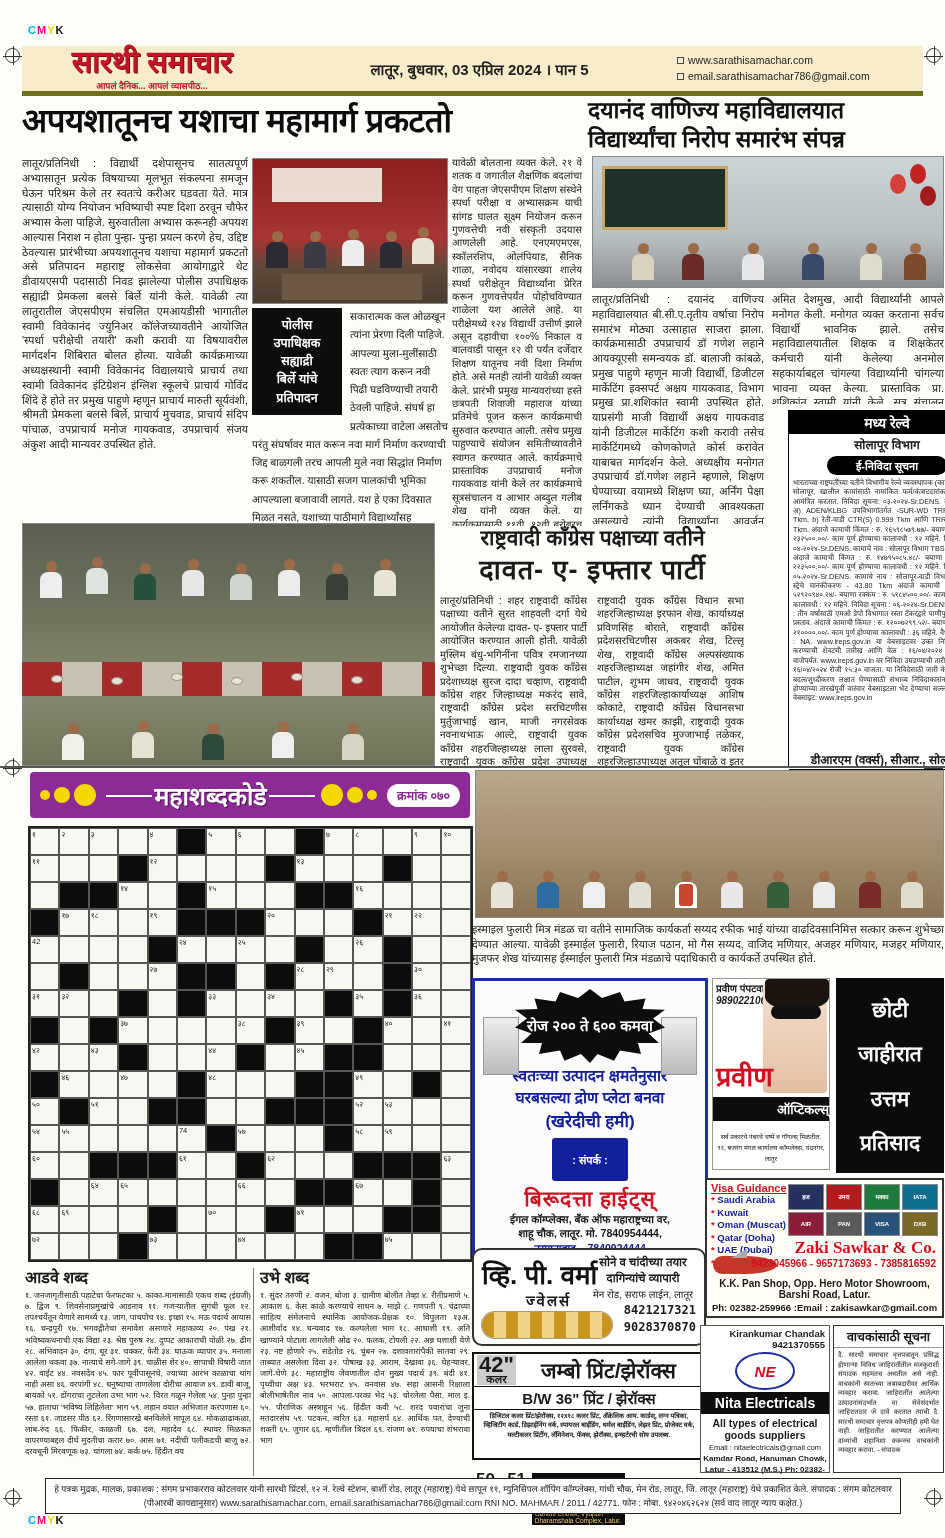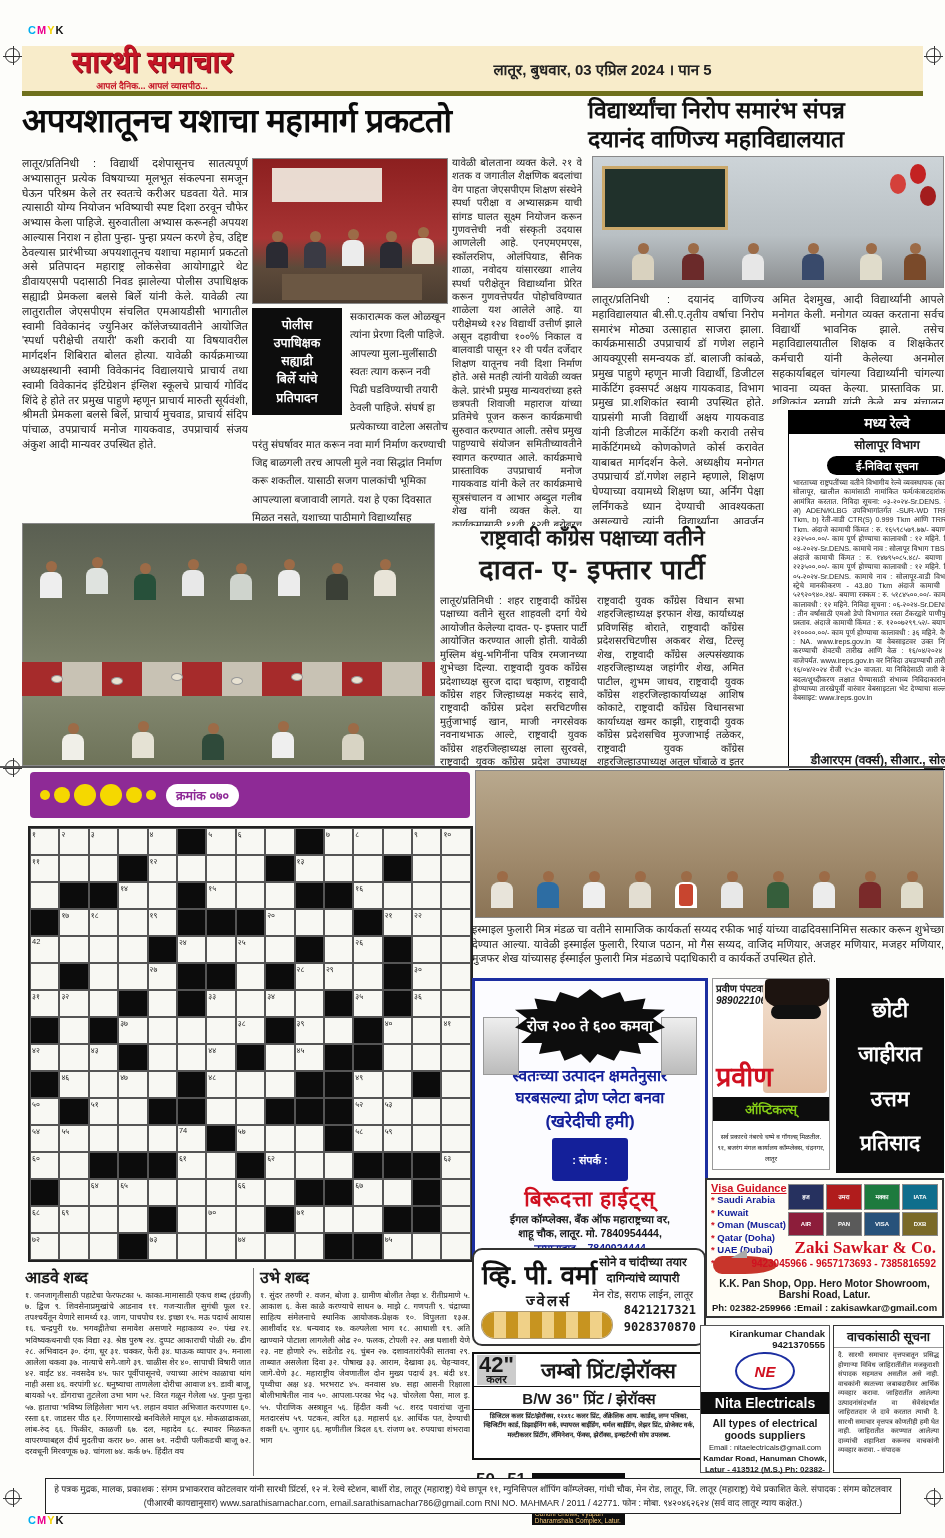--- a/index.html
+++ b/index.html
@@ -91,21 +91,21 @@
   .ghar-addr b{color:#14209a;}
   .prod{position:absolute;width:34px;height:56px;background:linear-gradient(#eee,#bbb);border:1px solid #999;}
 
   .praveen{left:712px;top:978px;width:118px;height:192px;border:1px solid #999;background:#fff;box-sizing:border-box;}
   .pv-name{font-size:10px;font-weight:bold;padding:2px 3px 0;}
   .pv-phone{font-size:10px;font-style:italic;font-weight:bold;padding:0 3px;}
   .pv-face{position:absolute;right:2px;top:4px;width:64px;height:110px;background:linear-gradient(#f3e0cf,#e2bfa4);border-radius:4px;}
   .pv-hair{position:absolute;right:0;top:0;width:64px;height:30px;border-radius:4px 4px 40% 40%;background:#1d1410;}
   .pv-glass{position:absolute;right:8px;top:26px;width:50px;height:14px;background:#111;border-radius:7px;}
   .pv-brand{position:absolute;left:3px;top:78px;font-size:27px;font-weight:bold;color:#d01020;}
-  .pv-band{position:absolute;left:0;bottom:48px;width:100%;background:#0d0d0d;color:#84cc16;font-size:13px;font-weight:bold;text-align:center;padding:3px 0;}
+  .pv-band{position:absolute;left:0;bottom:48px;width:100%;background:#0d0d0d;color:#ffffff;font-size:13px;font-weight:bold;text-align:right;padding:3px 0;}
   .pv-small{position:absolute;left:0;bottom:4px;width:100%;font-size:6.4px;text-align:center;line-height:1.7;color:#222;}
 
   .choti{left:836px;top:978px;width:108px;height:195px;background:#0b0b0b;color:#fff;
          display:flex;flex-direction:column;justify-content:space-evenly;text-align:center;}
   .choti div{font-size:21px;font-weight:bold;}
 
   .zaki{left:705px;top:1178px;width:239px;height:140px;border:2px solid #333;background:#fffdf5;box-sizing:border-box;}
   .zk-visa-h{color:#d01020;font-weight:bold;font-size:11px;text-decoration:underline;padding:2px 0 0 4px;}
   .zk-item{font-size:9.5px;font-weight:bold;color:#14209a;padding-left:4px;line-height:1.32;}
   .zk-item b{color:#d01020;}
@@ -177,27 +177,31 @@
   <div class="abs reg" style="left:926px;top:760px;"></div>
   <div class="abs reg" style="left:5px;top:1490px;"></div>
   <div class="abs reg" style="left:926px;top:1490px;"></div>
 
   <div class="abs masthead">
     <div class="brand-wrap">
       <div class="brand">सारथी समाचार</div>
       <div class="tagline">आपलं दैनिक... आपलं व्यासपीठ...</div>
     </div>
     <div class="dateline">लातूर, बुधवार, 03 एप्रिल 2024 । पान 5</div>
+    <div class="mast-contacts">
+      <div><span class="sq"></span><span>www.sarathisamachar.com</span></div>
+      <div><span class="sq"></span><span>email.sarathisamachar786@gmail.com</span></div>
+    </div>
   </div>
   <div class="abs olive-rule"></div>
 
   <div class="abs h1-lead">अपयशातूनच यशाचा महामार्ग प्रकटतो</div>
   <div class="abs h1-right">
+    <div>दयानंद वाणिज्य महाविद्यालयात</div>
     <div>विद्यार्थ्यांचा निरोप समारंभ संपन्न</div>
-    <div>दयानंद वाणिज्य महाविद्यालयात</div>
   </div>
 
   <div class="abs body-txt just clip" style="left:22px;top:156px;width:226px;height:370px;">लातूर/प्रतिनिधी : विद्यार्थी दशेपासूनच सातत्यपूर्ण अभ्यासातून प्रत्येक विषयाच्या मूलभूत संकल्पना समजून घेऊन परिश्रम केले तर स्वतःचे करीअर घडवता येते. मात्र त्यासाठी योग्य नियोजन भविष्याची स्पष्ट दिशा ठरवून चौफेर अभ्यास केला पाहिजे. सुरुवातीला अभ्यास करूनही अपयश आल्यास निराश न होता पुन्हा- पुन्हा प्रयत्न करणे हेच, उद्दिष्ट ठेवल्यास प्रारंभीच्या अपयशातूनच यशाचा महामार्ग प्रकटतो असे प्रतिपादन महाराष्ट्र लोकसेवा आयोगाद्वारे थेट डीवायएसपी पदासाठी निवड झालेल्या पोलीस उपाधिक्षक सह्याद्री प्रेमकला बलसे बिर्ले यांनी केले. यावेळी त्या लातुरातील जेएसपीएम संचलित एमआयडीसी भागातील स्वामी विवेकानंद ज्युनिअर कॉलेजच्यावतीने आयोजित 'स्पर्धा परीक्षेची तयारी' कशी करावी या विषयावरील मार्गदर्शन शिबिरात बोलत होत्या. यावेळी कार्यक्रमाच्या अध्यक्षस्थानी स्वामी विवेकानंद विद्यालयाचे प्राचार्य तथा स्वामी विवेकानंद इंटिग्रेशन इंग्लिश स्कूलचे प्राचार्य गोविंद शिंदे हे होते तर प्रमुख पाहुणे म्हणून प्राचार्य मारुती सूर्यवंशी, श्रीमती प्रेमकला बलसे बिर्ले, प्राचार्य मुचवाड, प्राचार्य संदिप पांचाळ, उपप्राचार्य मनोज गायकवाड, उपप्राचार्य संजय अंकुश आदी मान्यवर उपस्थित होते.</div>
 
   <div class="abs photo" style="left:252px;top:158px;width:196px;height:146px;background:linear-gradient(#8c1f1f,#a83434 55%,#5d4a3a 75%,#4a3c30);">
     <div class="abs" style="left:20px;top:10px;width:110px;height:34px;background:#f3efe4;opacity:.9;"></div>
     <div class="p" style="left:14px;bottom:36px;--c:#2b2b33;"></div>
     <div class="p" style="left:52px;bottom:36px;--c:#3a3a44;"></div>
     <div class="p" style="left:90px;bottom:38px;--c:#ececec;"></div>
     <div class="p" style="left:128px;bottom:36px;--c:#2b2b33;"></div>
@@ -273,20 +277,21 @@
   </div>
   <div class="abs just clip" style="left:440px;top:594px;width:147px;height:172px;font-size:10.1px;line-height:1.33;">लातूर/प्रतिनिधी : शहर राष्ट्रवादी काँग्रेस पक्षाच्या वतीने सुरत शाहवली दर्गा येथे आयोजीत केलेल्या दावत- ए- इफ्तार पार्टी आयोजित करण्यात आली होती. यावेळी मुस्लिम बंधु-भगिनींना पवित्र रमजानच्या शुभेच्छा दिल्या. राष्ट्रवादी युवक काँग्रेस प्रदेशाध्यक्ष सुरज दादा चव्हाण, राष्ट्रवादी काँग्रेस शहर जिल्हाध्यक्ष मकरंद सावे, राष्ट्रवादी काँग्रेस प्रदेश सरचिटणीस मुर्तुजाभाई खान, माजी नगरसेवक नवनाथभाऊ आल्टे, राष्ट्रवादी युवक काँग्रेस शहरजिल्हाध्यक्ष लाला सुरवसे, राष्ट्रवादी युवक काँग्रेस प्रदेश उपाध्यक्ष इर्शाद सय्यद, प्रदीप गंगणे,</div>
   <div class="abs just clip" style="left:597px;top:594px;width:147px;height:172px;font-size:10.1px;line-height:1.33;">राष्ट्रवादी युवक काँग्रेस विधान सभा शहरजिल्हाध्यक्ष इरफान शेख, कार्याध्यक्ष प्रविणसिंह बोराते, राष्ट्रवादी काँग्रेस प्रदेशसरचिटणीस अकबर शेख, टिल्लू शेख, राष्ट्रवादी काँग्रेस अल्पसंख्याक शहरजिल्हाध्यक्ष जहांगीर शेख, अमित पाटील, शुभम जाधव, राष्ट्रवादी युवक काँग्रेस शहरजिल्हाकार्याध्यक्ष आशिष कोकाटे, राष्ट्रवादी काँग्रेस विधानसभा कार्याध्यक्ष खमर काझी, राष्ट्रवादी युवक काँग्रेस प्रदेशसचिव मुज्जाभाई तळेकर, राष्ट्रवादी युवक काँग्रेस शहरजिल्हाउपाध्यक्ष अतूल घोंबाळे व इतर मान्यवर उपस्थित होते.</div>
 
   <div class="abs hdivider"></div>
 
   <div class="abs cw-banner">
     <span class="dot" style="width:10px;height:10px;"></span>
     <span class="dot" style="width:16px;height:16px;"></span>
     <span class="dot" style="width:22px;height:22px;"></span>
+    <span class="cw-title-wrap">महाशब्दकोडे</span>
     <span class="dot" style="width:22px;height:22px;"></span>
     <span class="dot" style="width:16px;height:16px;"></span>
     <span class="dot" style="width:10px;height:10px;"></span>
     <span class="cw-numlbl">क्रमांक ०७०</span>
   </div>
 
   <div class="abs cw-grid">
       <div class="cw-cell">
         <span class="cw-num">१</span>
       </div>

